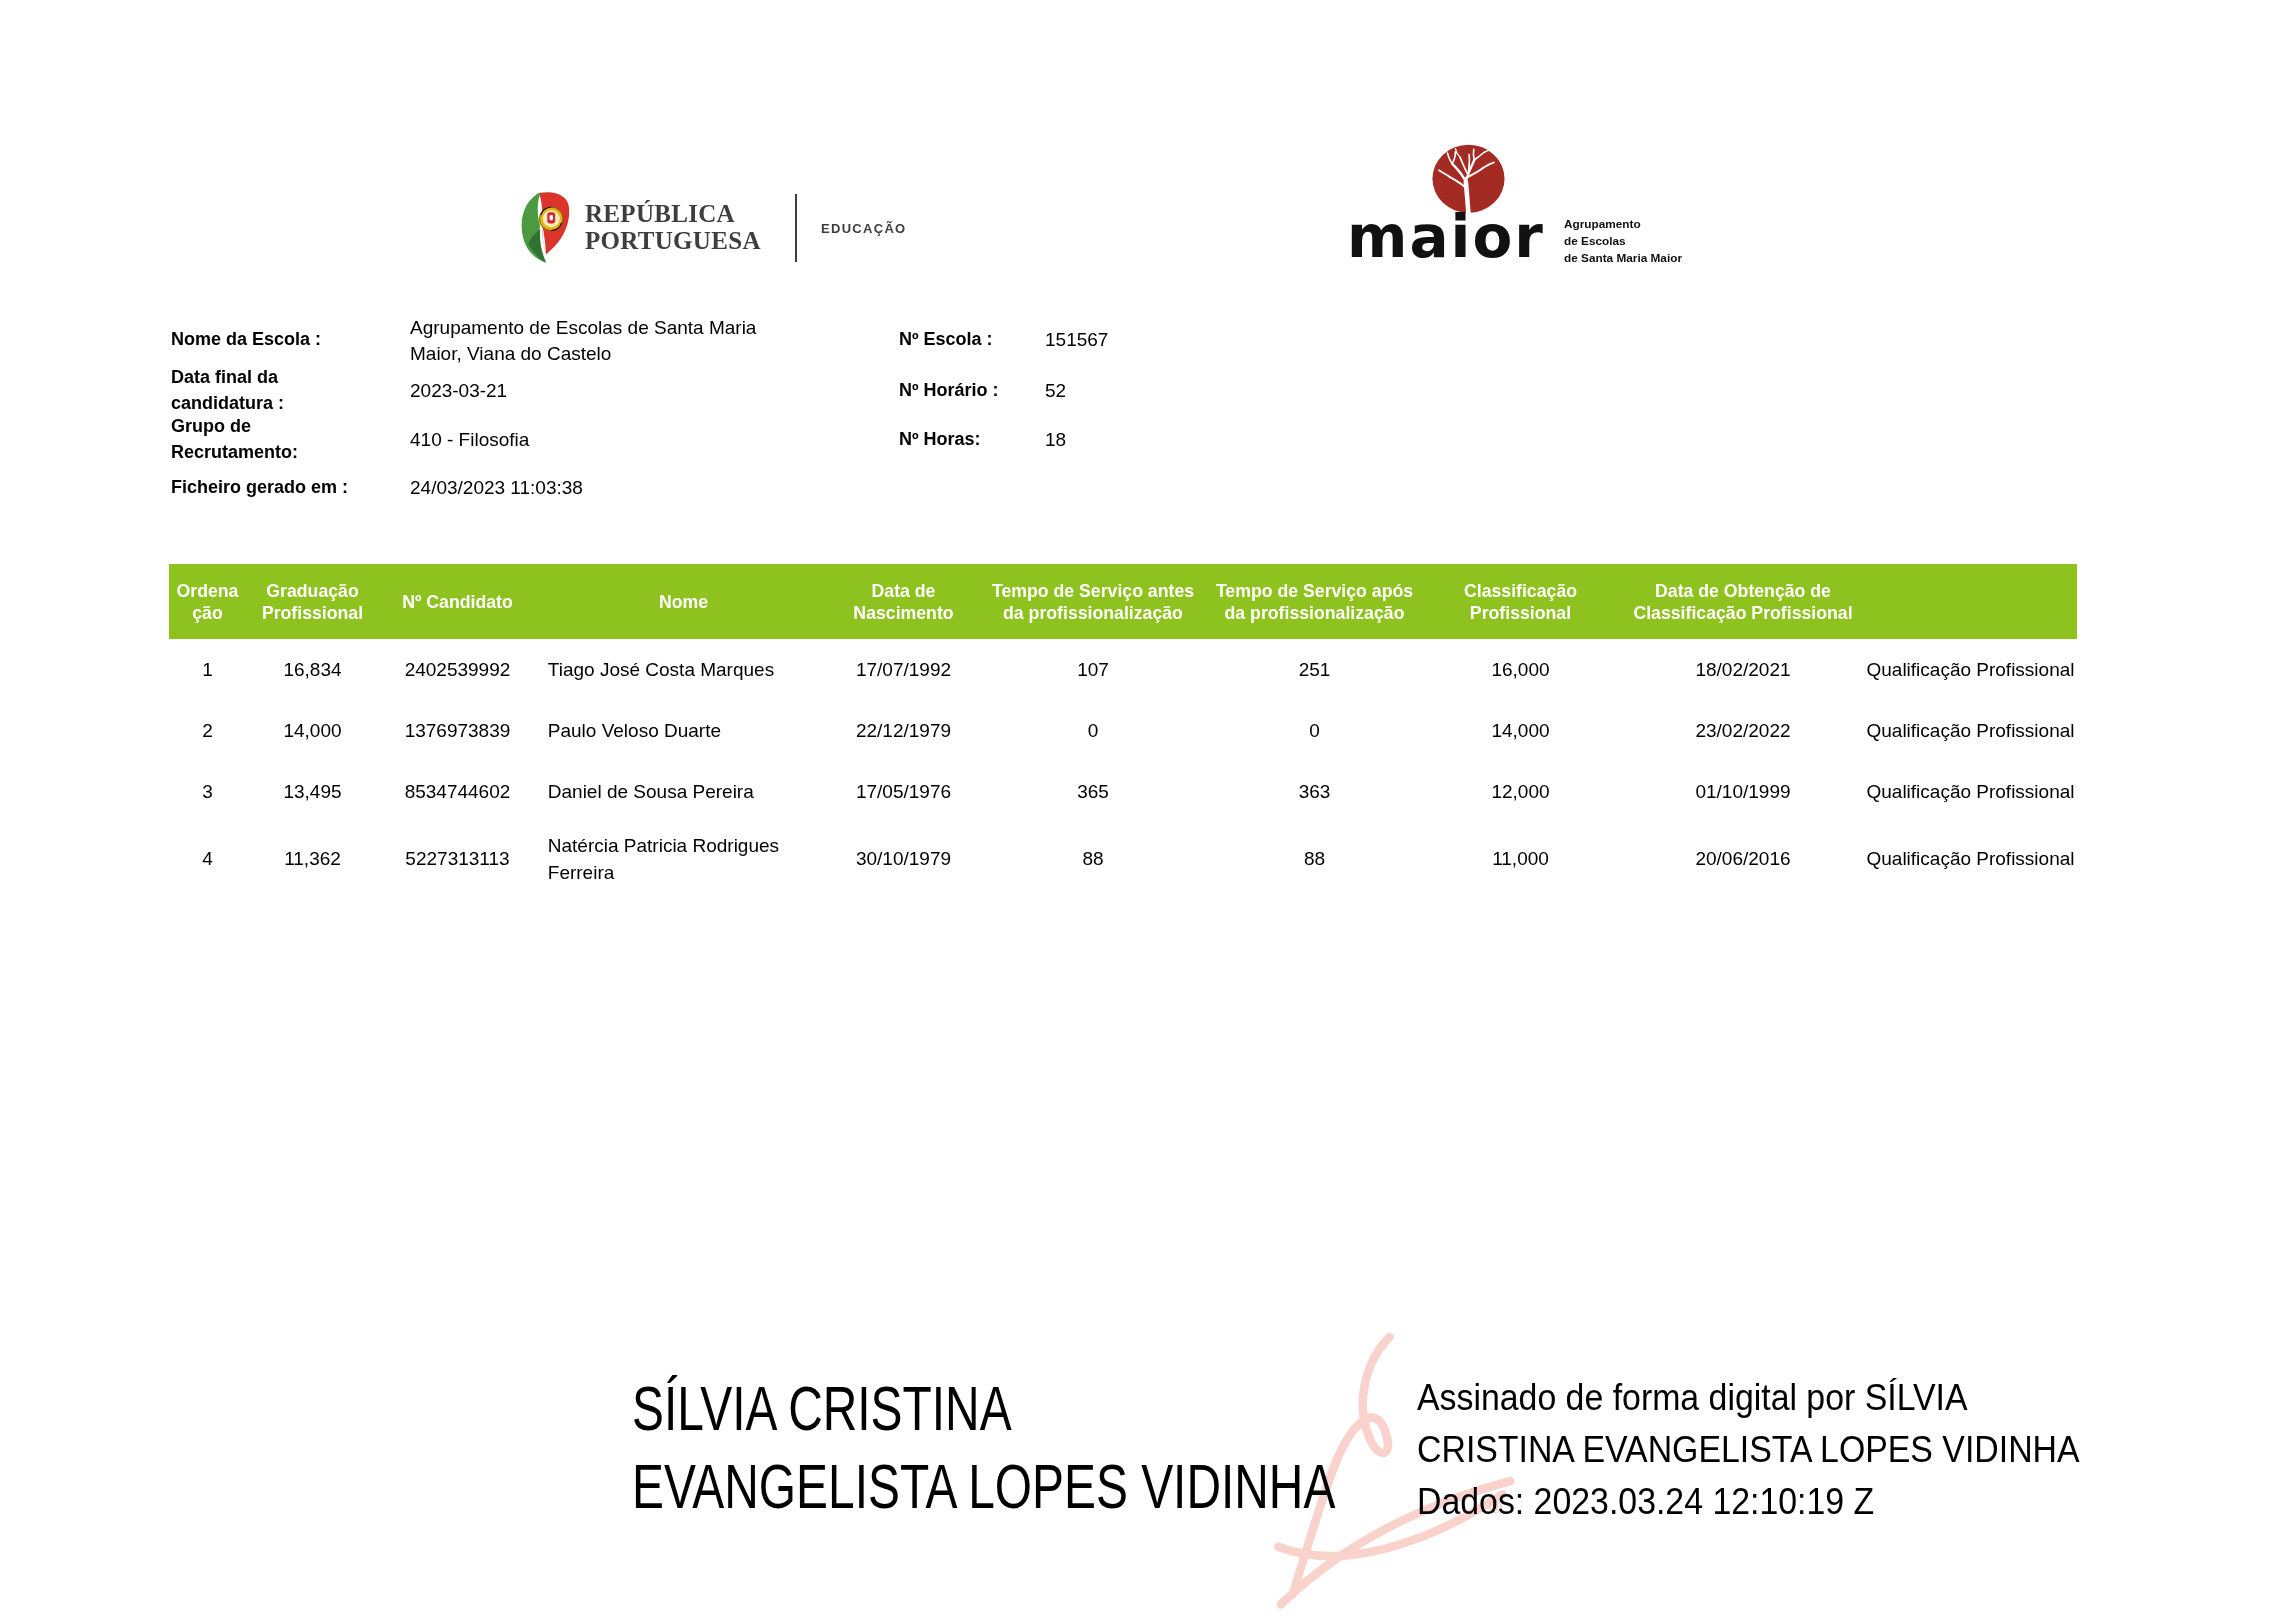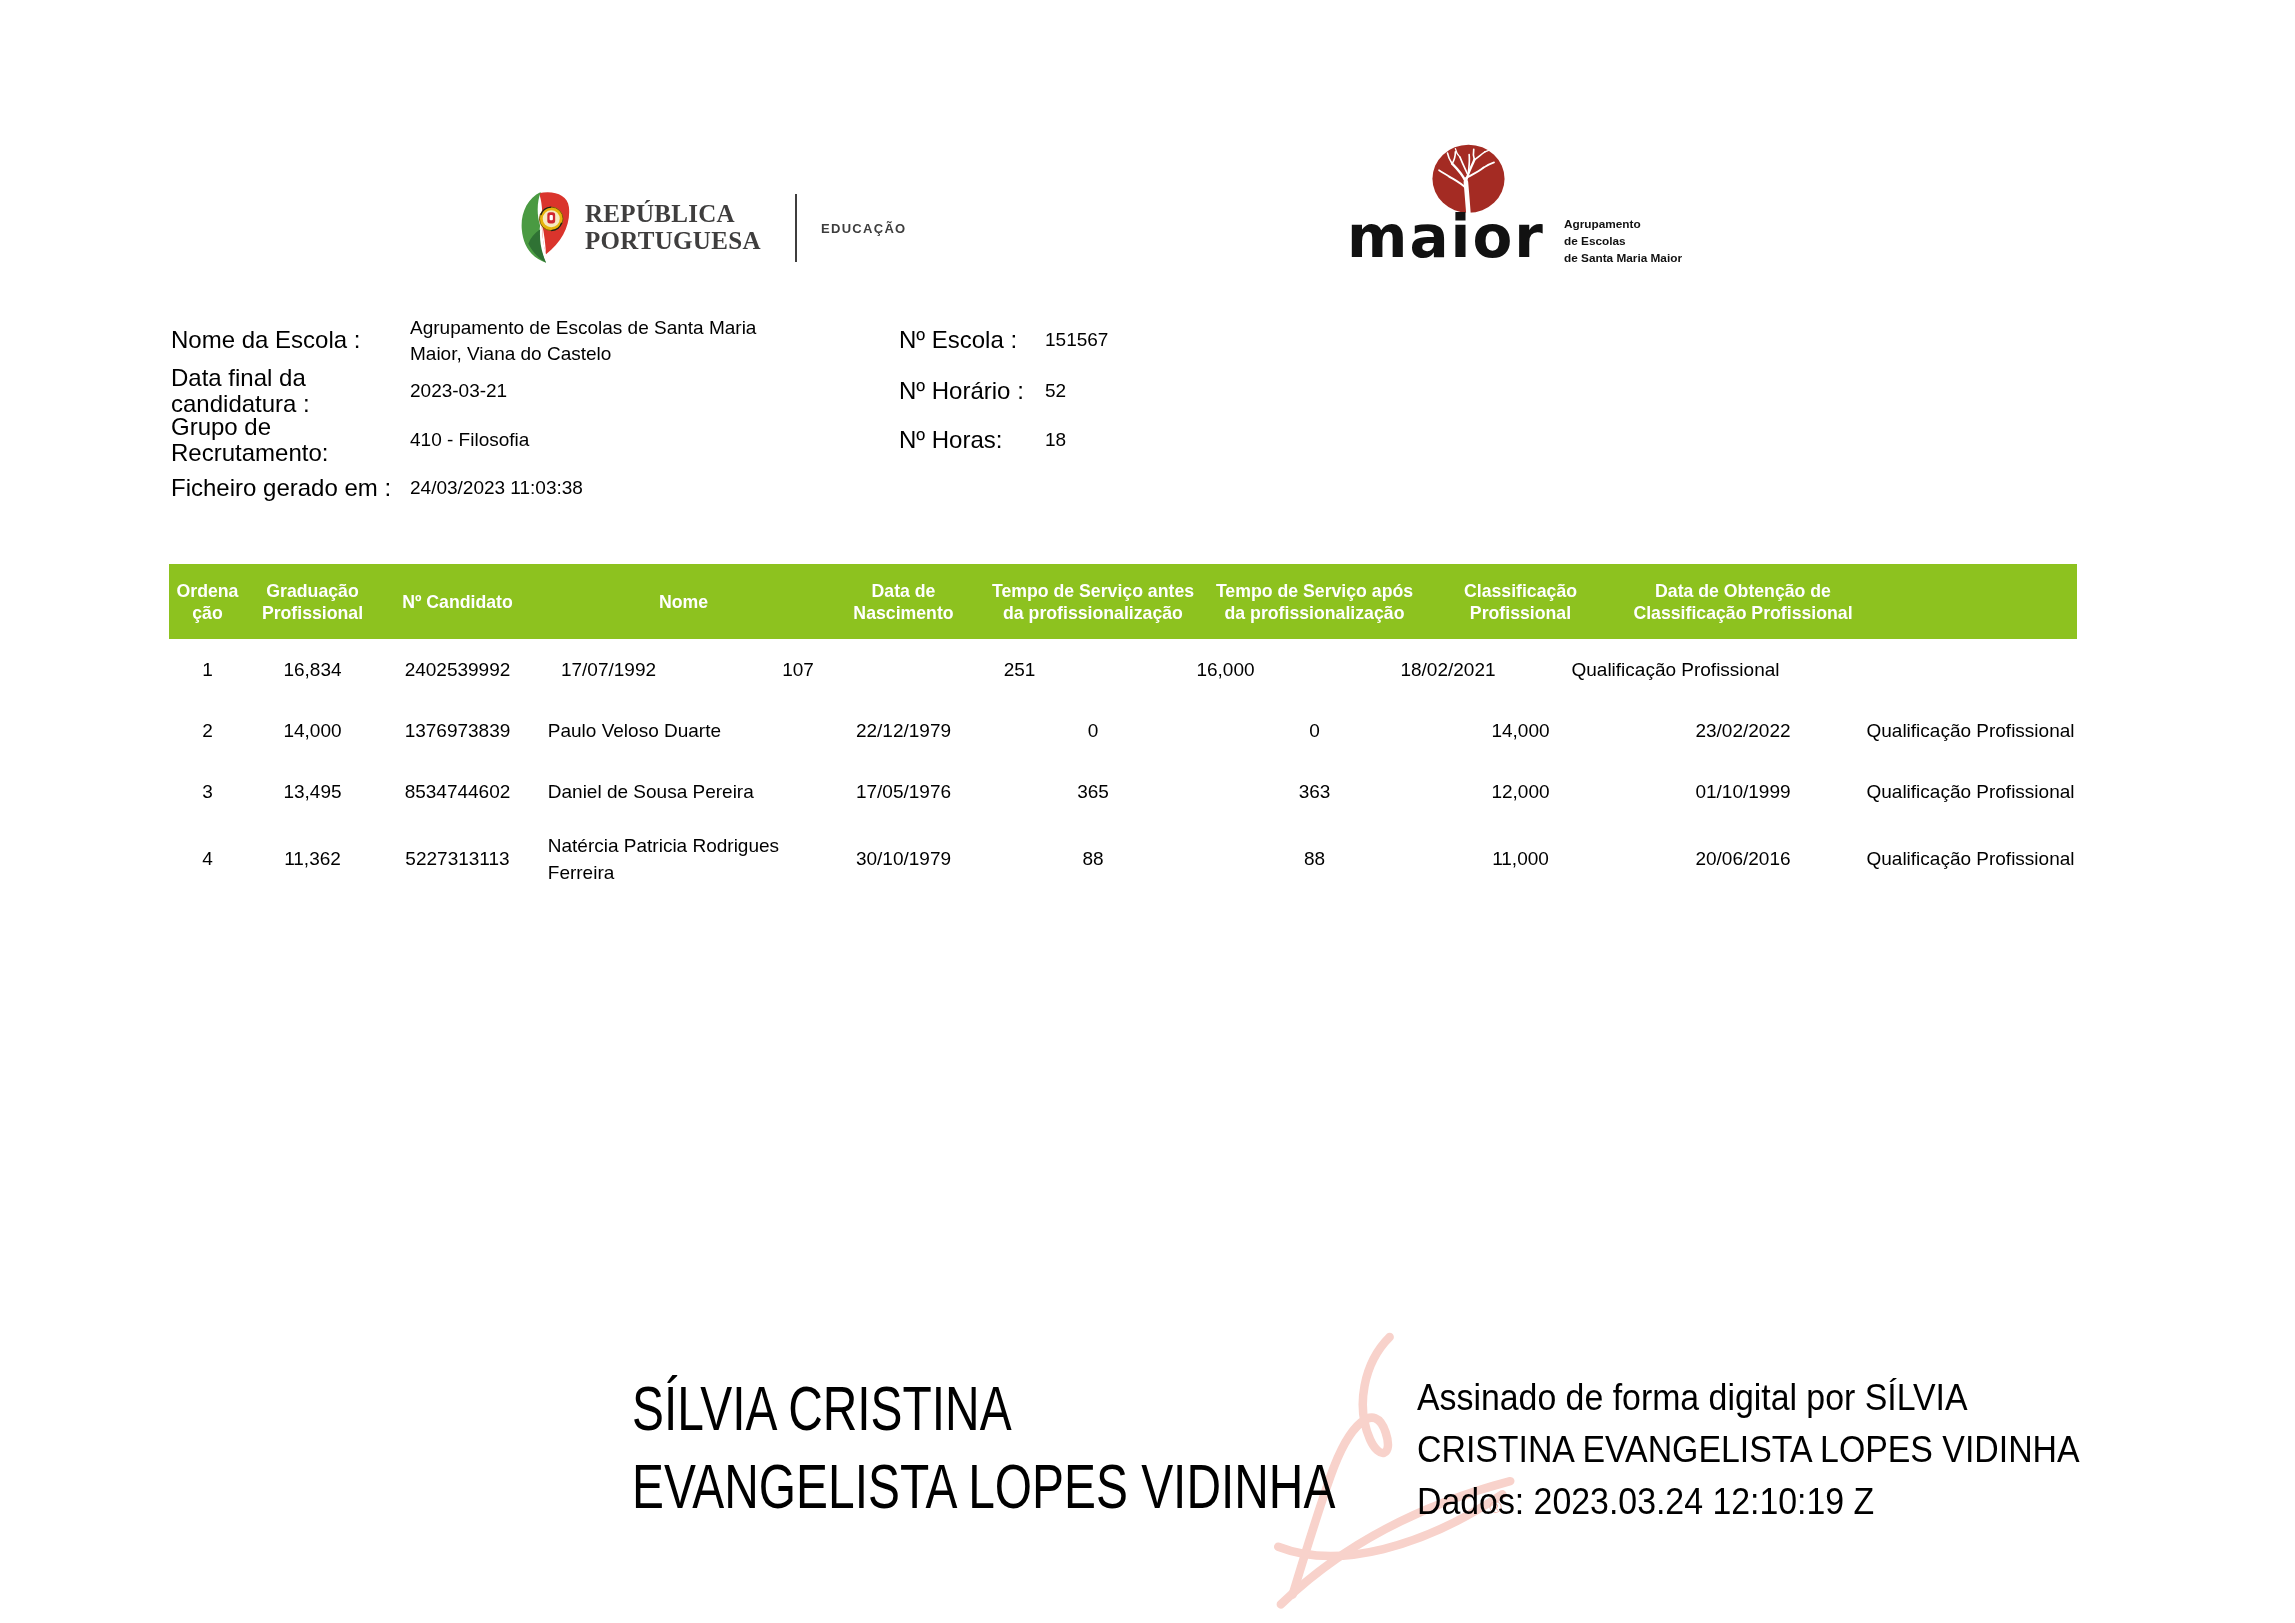--- a/index.html
+++ b/index.html
@@ -11,21 +11,21 @@
             font-size:25px;line-height:27px;color:#3f3e3e;letter-spacing:0.3px;white-space:pre;}
   .gov-divider{left:795px;top:194px;width:2px;height:68px;background:#3f3e3e;}
   .gov-dept{left:821px;top:221px;font-size:13px;font-weight:bold;color:#3d3d3d;letter-spacing:1.3px;}
 
   
   .maior-word{left:1347px;top:208px;font-family:"DejaVu Sans",sans-serif;font-weight:bold;
               font-size:58px;letter-spacing:2px;color:#111;line-height:59px;}
   .maior-org{left:1564px;top:216px;font-size:11.8px;line-height:17px;color:#111;font-weight:bold;}
 
   
-  .lbl{font-size:24px;font-weight:normal;line-height:25.5px;white-space:pre-line;}
+  .lbl{font-size:18px;font-weight:bold;line-height:25.5px;white-space:pre-line;}
   .val{font-size:19px;font-weight:normal;line-height:25.5px;}
   .w-school-val{width:376px;}
 
   
   .tbl{left:169px;top:564px;width:1908px;}
   .trow{display:flex;width:1908px;}
   .thead{background:#8dc21f;height:75px;align-items:center;}
   .hcell{display:flex;align-items:center;justify-content:center;height:100%;
          color:#fff;font-weight:bold;font-size:17.7px;line-height:22px;text-align:center;white-space:pre;}
   .bcell{display:flex;align-items:center;justify-content:center;height:100%;
@@ -135,20 +135,21 @@
       <div class="hcell c7">Classificação
 Profissional</div>
       <div class="hcell c8">Data de Obtenção de
 Classificação Profissional</div>
     </div>
 
     <div class="trow r1">
       <div class="bcell c0">1</div>
       <div class="bcell c1">16,834</div>
       <div class="bcell c2">2402539992</div>
+      <div class="bcell c3 cell-name">Tiago José Costa Marques</div>
       <div class="bcell c4">17/07/1992</div>
       <div class="bcell c5">107</div>
       <div class="bcell c6">251</div>
       <div class="bcell c7">16,000</div>
       <div class="bcell c8">18/02/2021</div>
       <div class="bcell c9">Qualificação Profissional</div>
     </div>
 
     <div class="trow r2">
       <div class="bcell c0">2</div>

